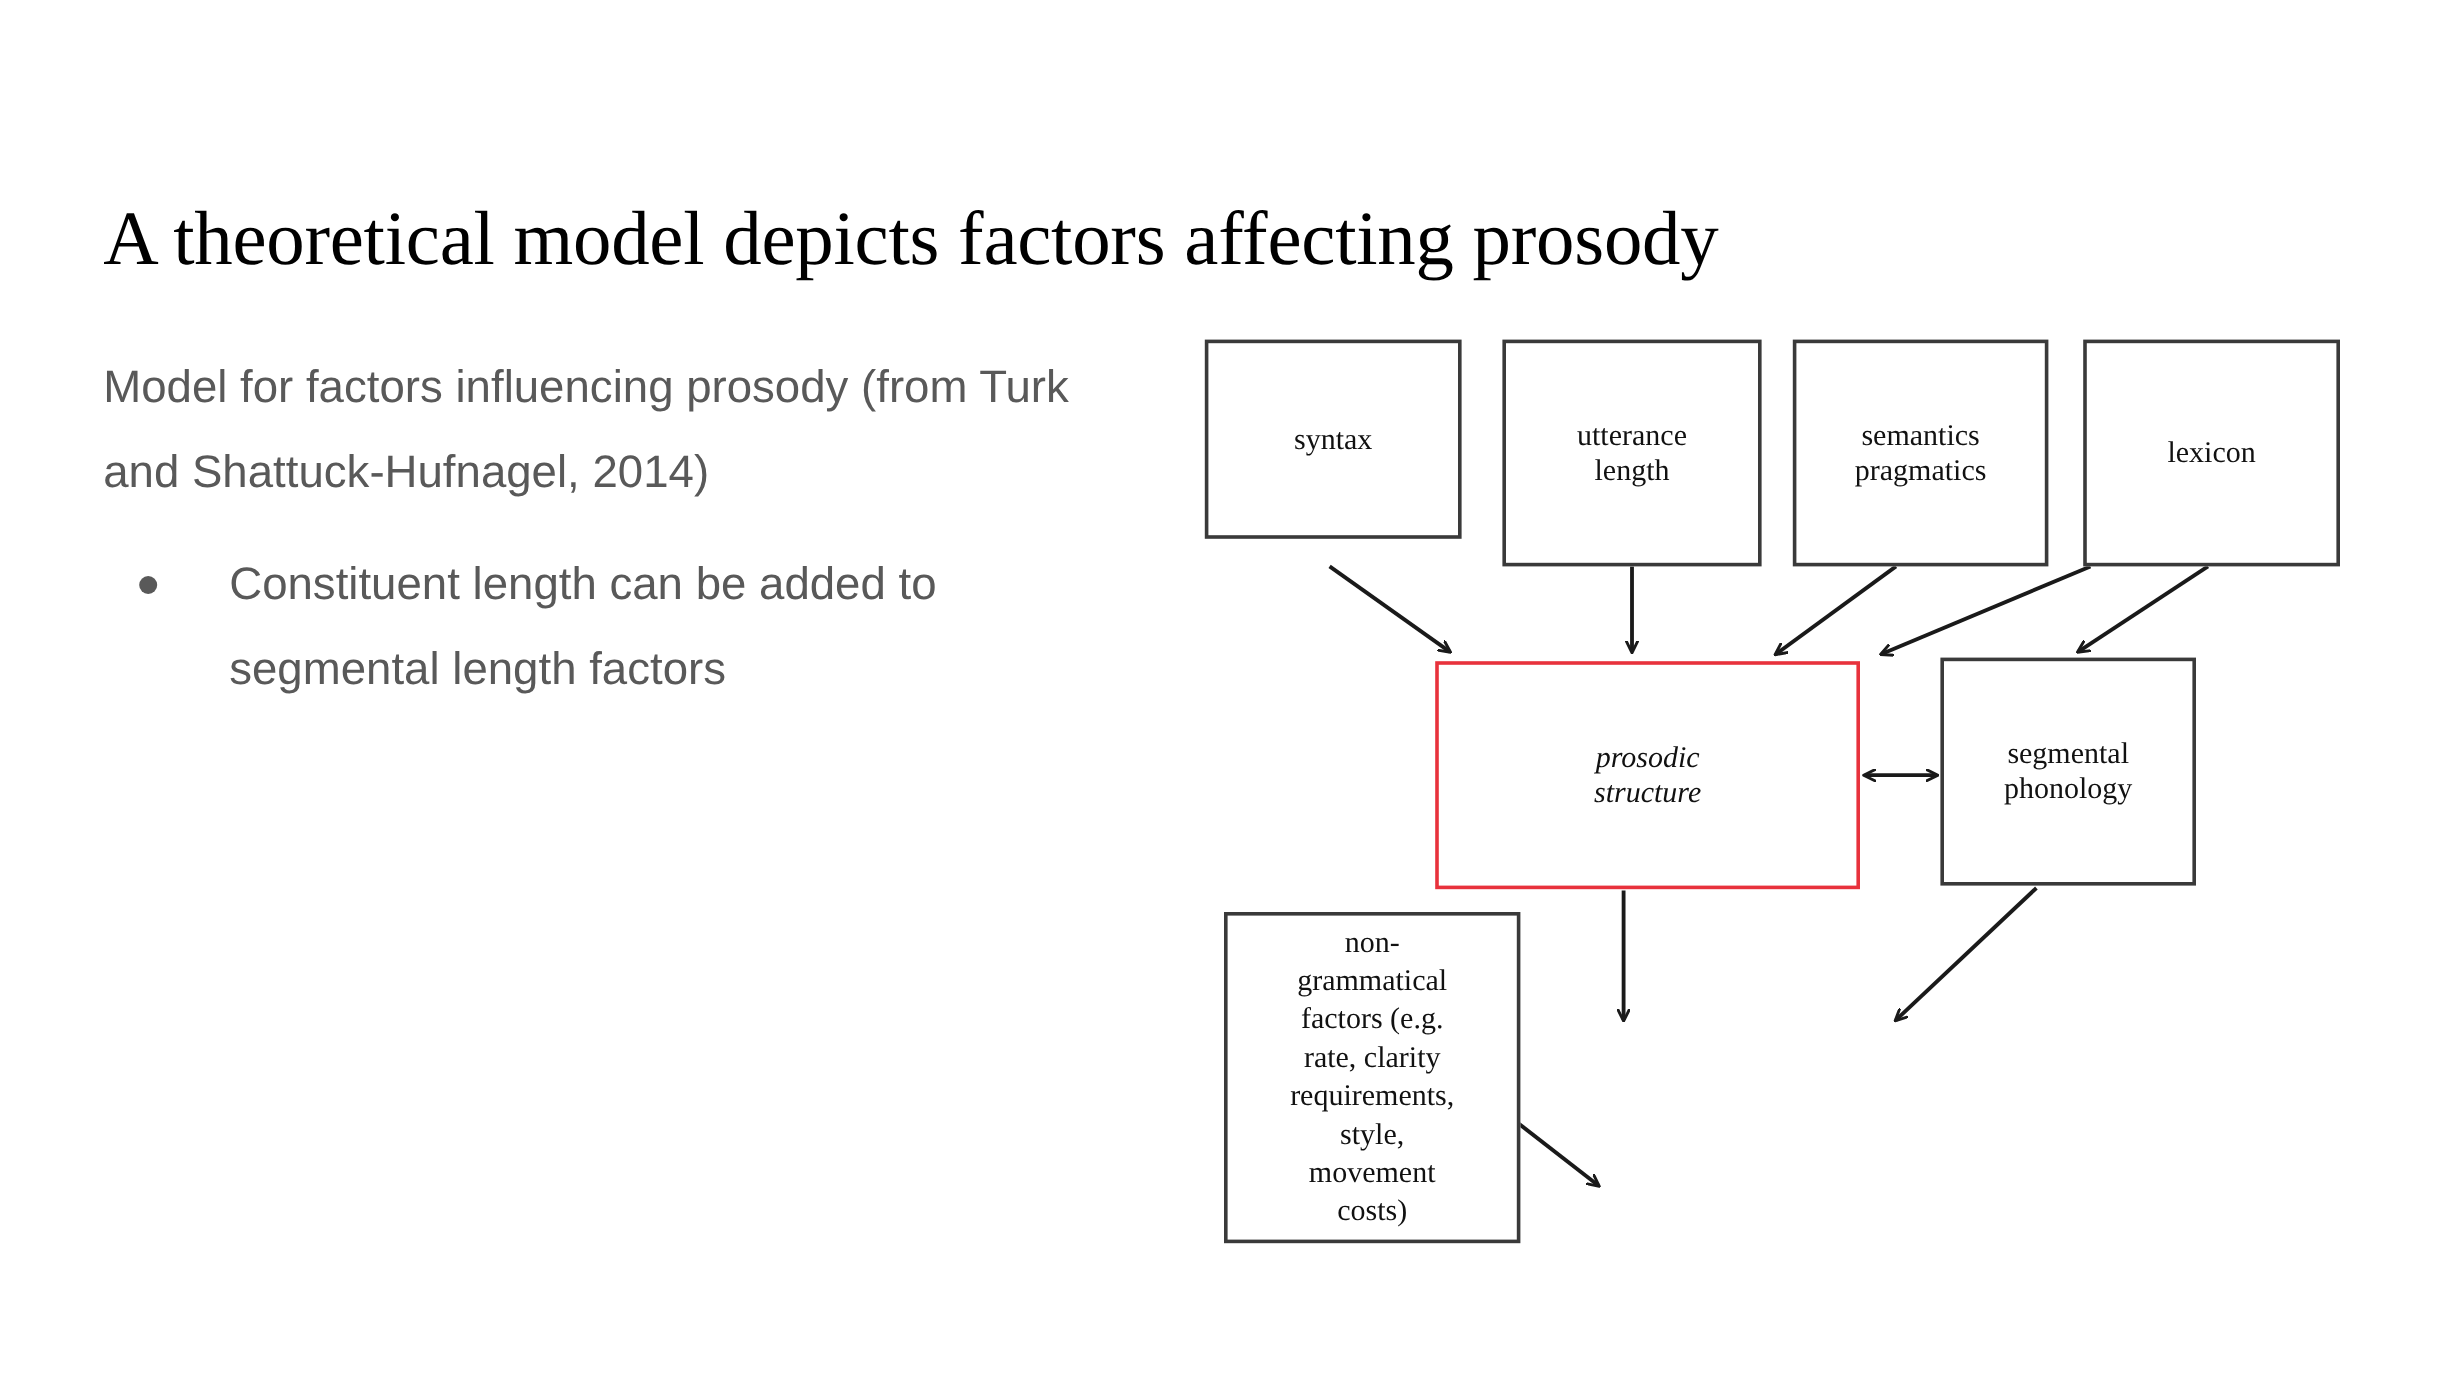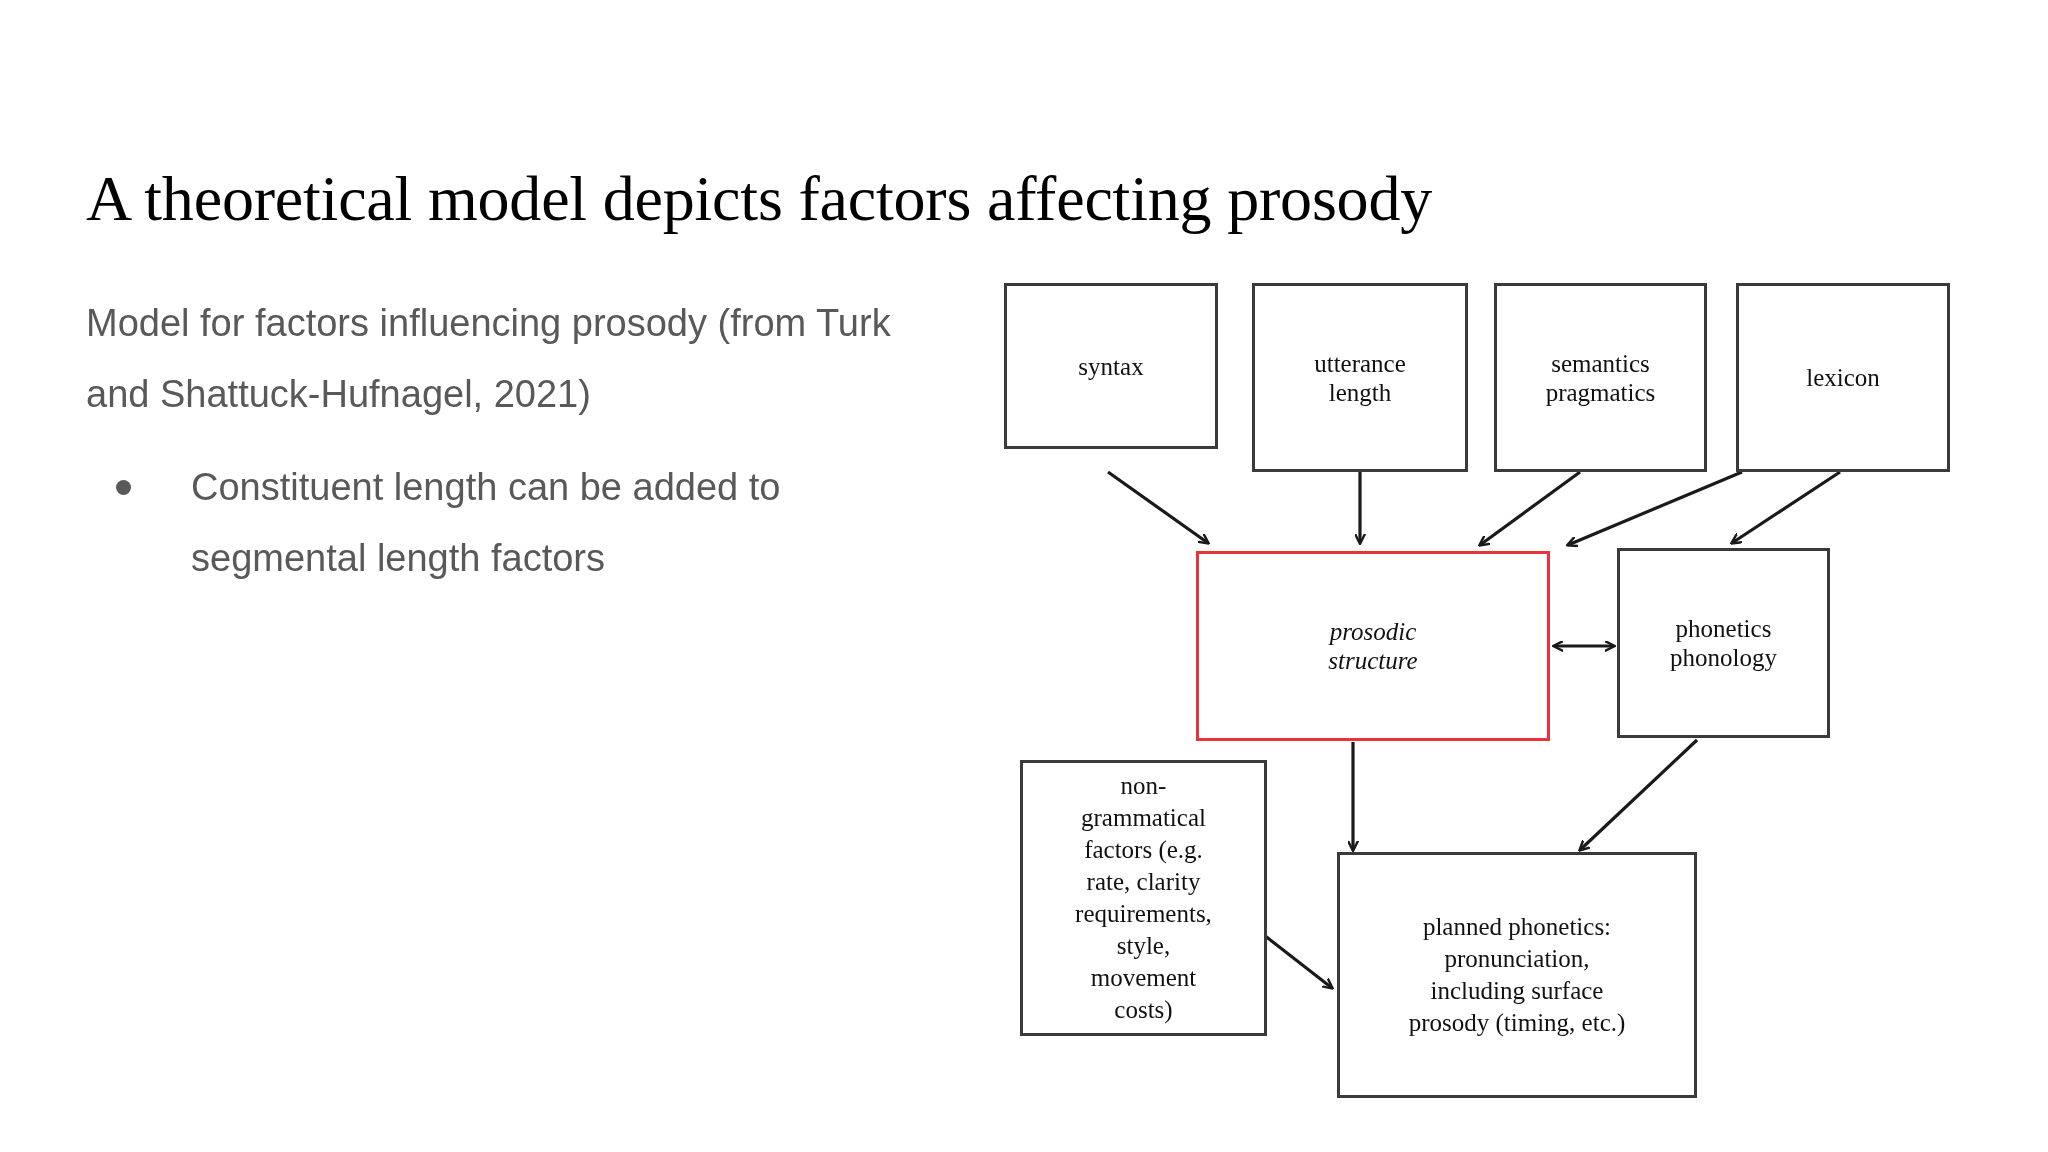--- a/index.html
+++ b/index.html
@@ -109,21 +109,21 @@
     line-height: 32px;
   }
 </style>
 </head>
 <body>
 
 <h1 id="slide-title">A theoretical model depicts factors affecting prosody</h1>
 
 <div id="left-column">
 
-  <p id="intro-paragraph">Model for factors influencing prosody (from Turk and Shattuck-Hufnagel, 2021)</p>
+  <p id="intro-paragraph">Model for factors influencing prosody (from Turk and Shattuck-Hufnagel, 2014)</p>
 
   <ul id="bullet-list">
     <li>
       <span class="bullet-dot"></span>
       <span>Constituent length can be added to segmental length factors</span>
     </li>
   </ul>
 
 </div>
 
@@ -175,35 +175,29 @@
   <div class="dbox" style="left:756px; top:23px; width:214px; height:189px;">
     <span class="dbox-label">lexicon</span>
   </div>
 
   <div class="dbox red" style="left:216px; top:291px; width:354px; height:190px;">
     <span class="dbox-label">prosodic
 structure</span>
   </div>
 
   <div class="dbox" style="left:637px; top:288px; width:213px; height:190px;">
-    <span class="dbox-label">phonetics
+    <span class="dbox-label">segmental
 phonology</span>
   </div>
 
   <div class="dbox tall-label" style="left:40px; top:500px; width:247px; height:276px;">
     <span class="dbox-label">non-
 grammatical
 factors (e.g.
 rate, clarity
 requirements,
 style,
 movement
 costs)</span>
   </div>
 
-  <div class="dbox tall-label" style="left:357px; top:592px; width:360px; height:246px;">
-    <span class="dbox-label">planned phonetics:
-pronunciation,
-including surface
-prosody (timing, etc.)</span>
-  </div>
 
 </div>
 
 </body></html>

